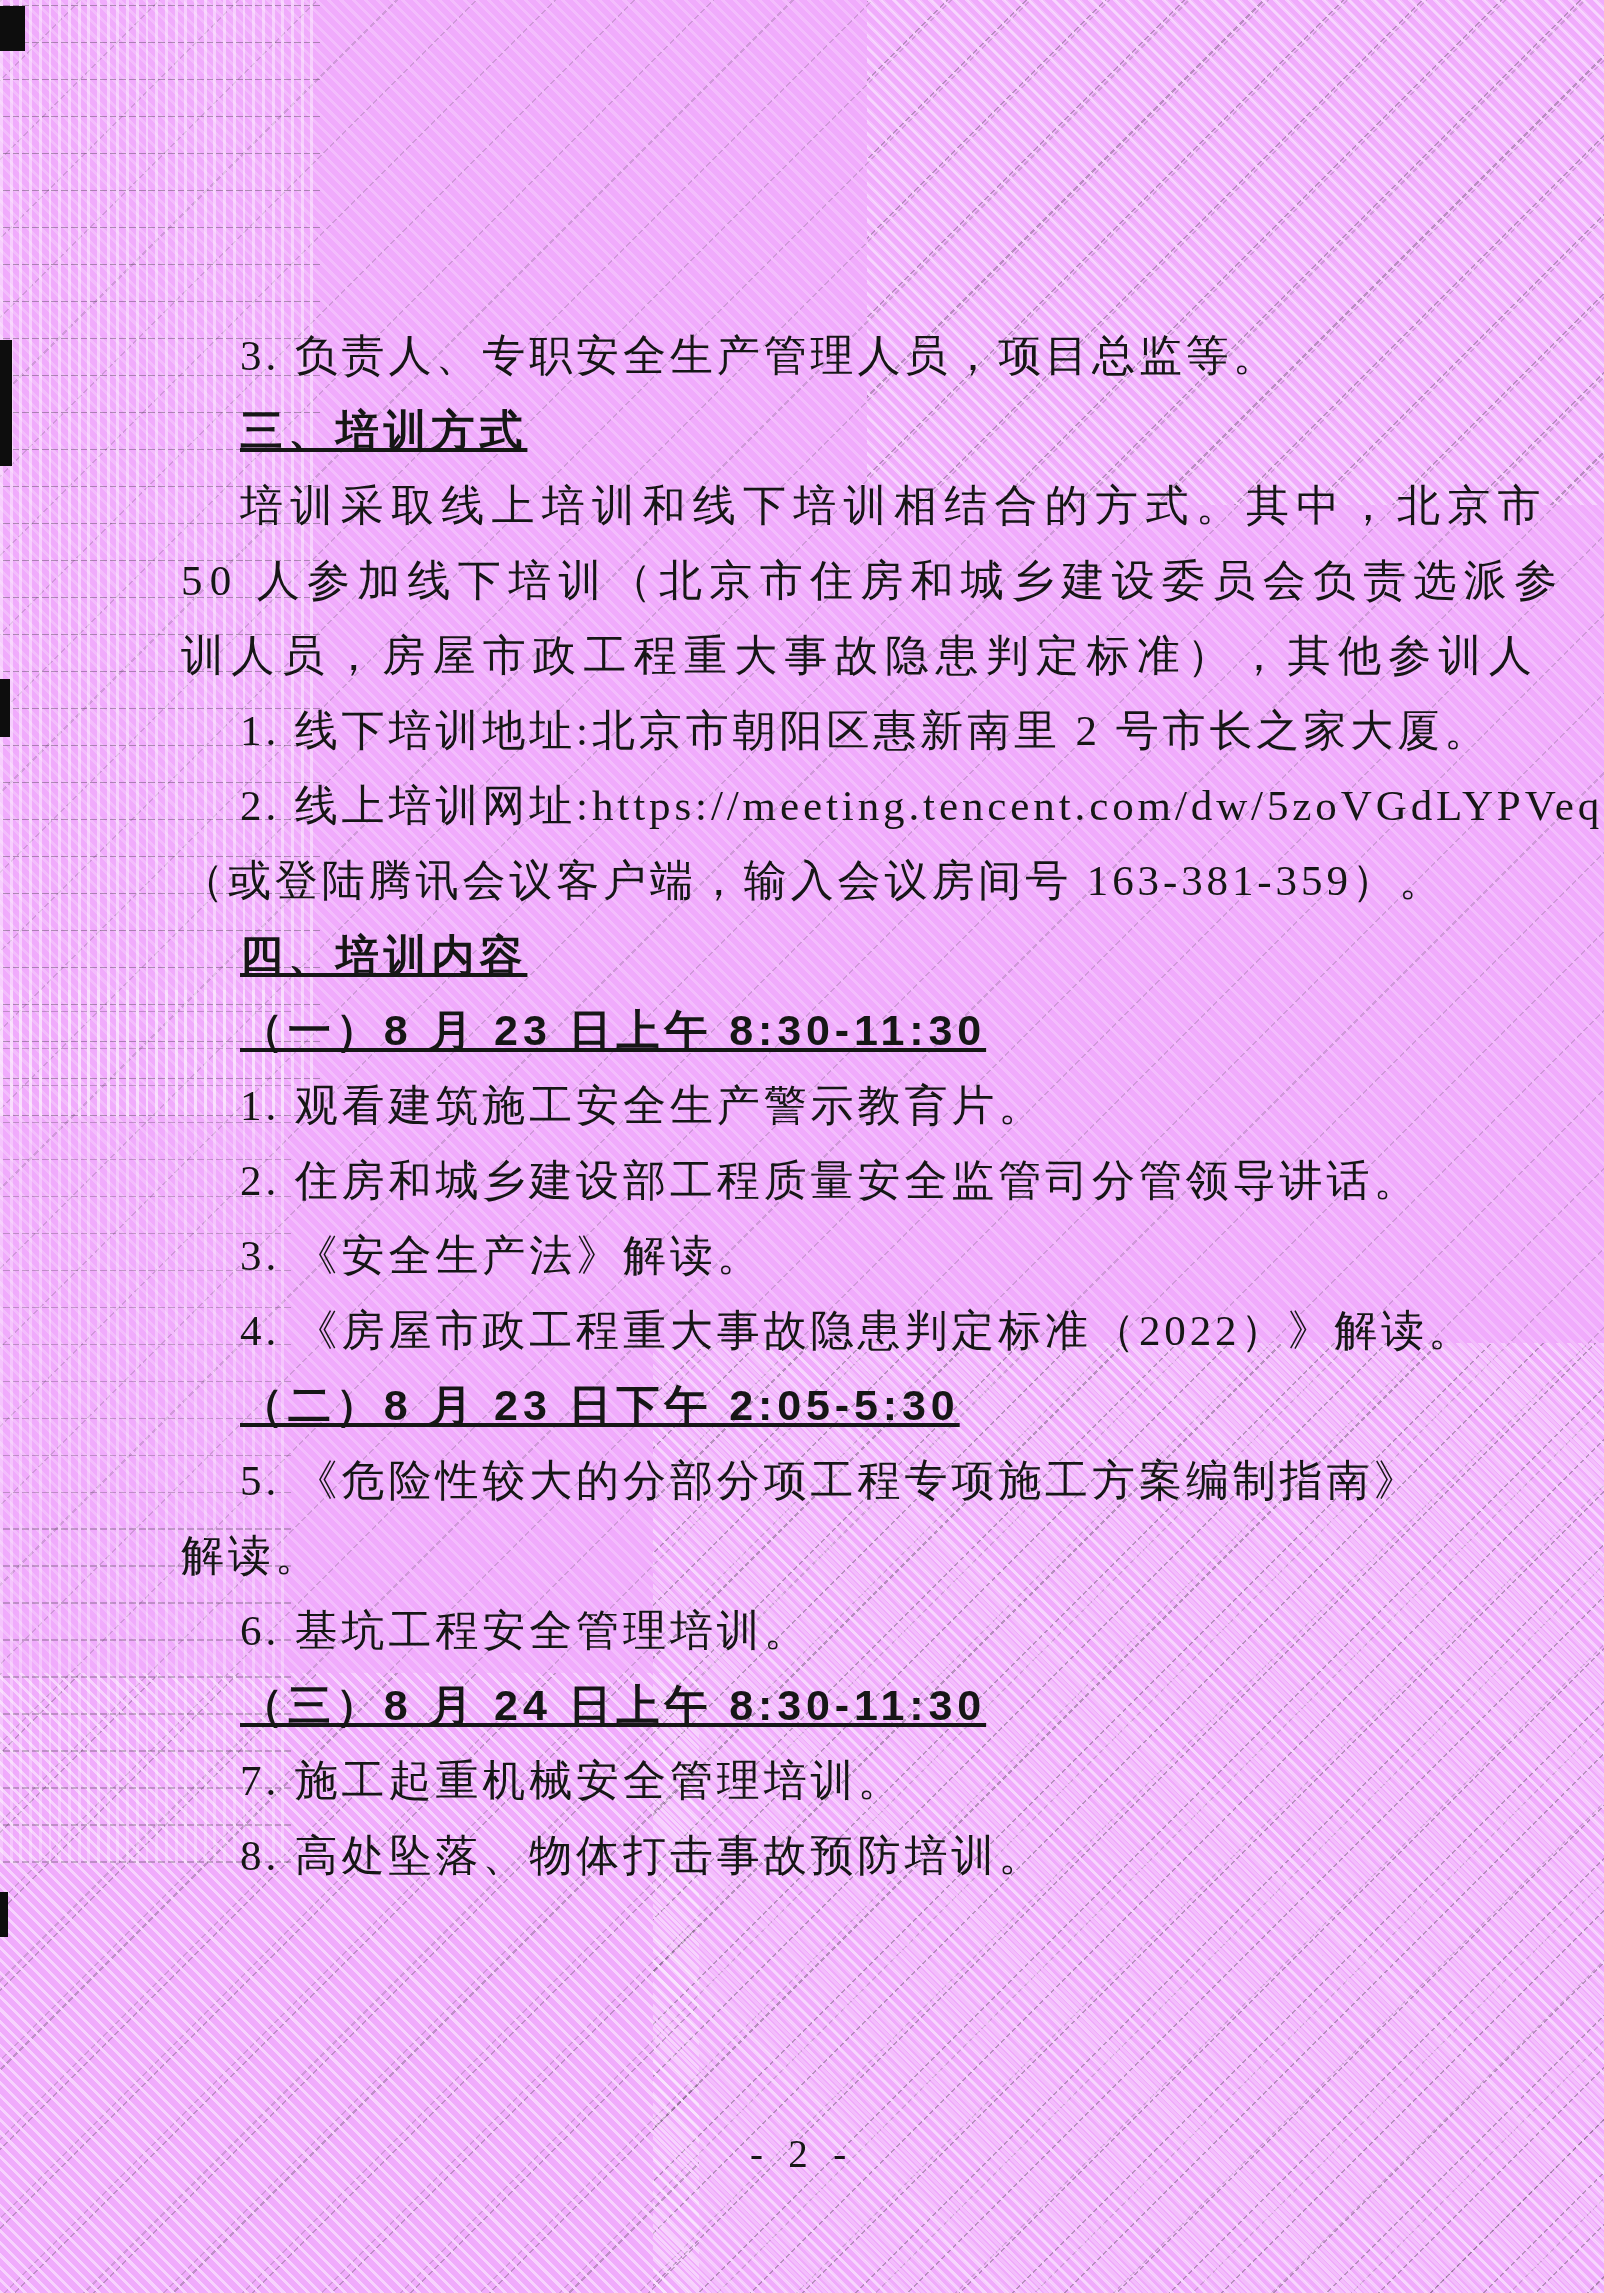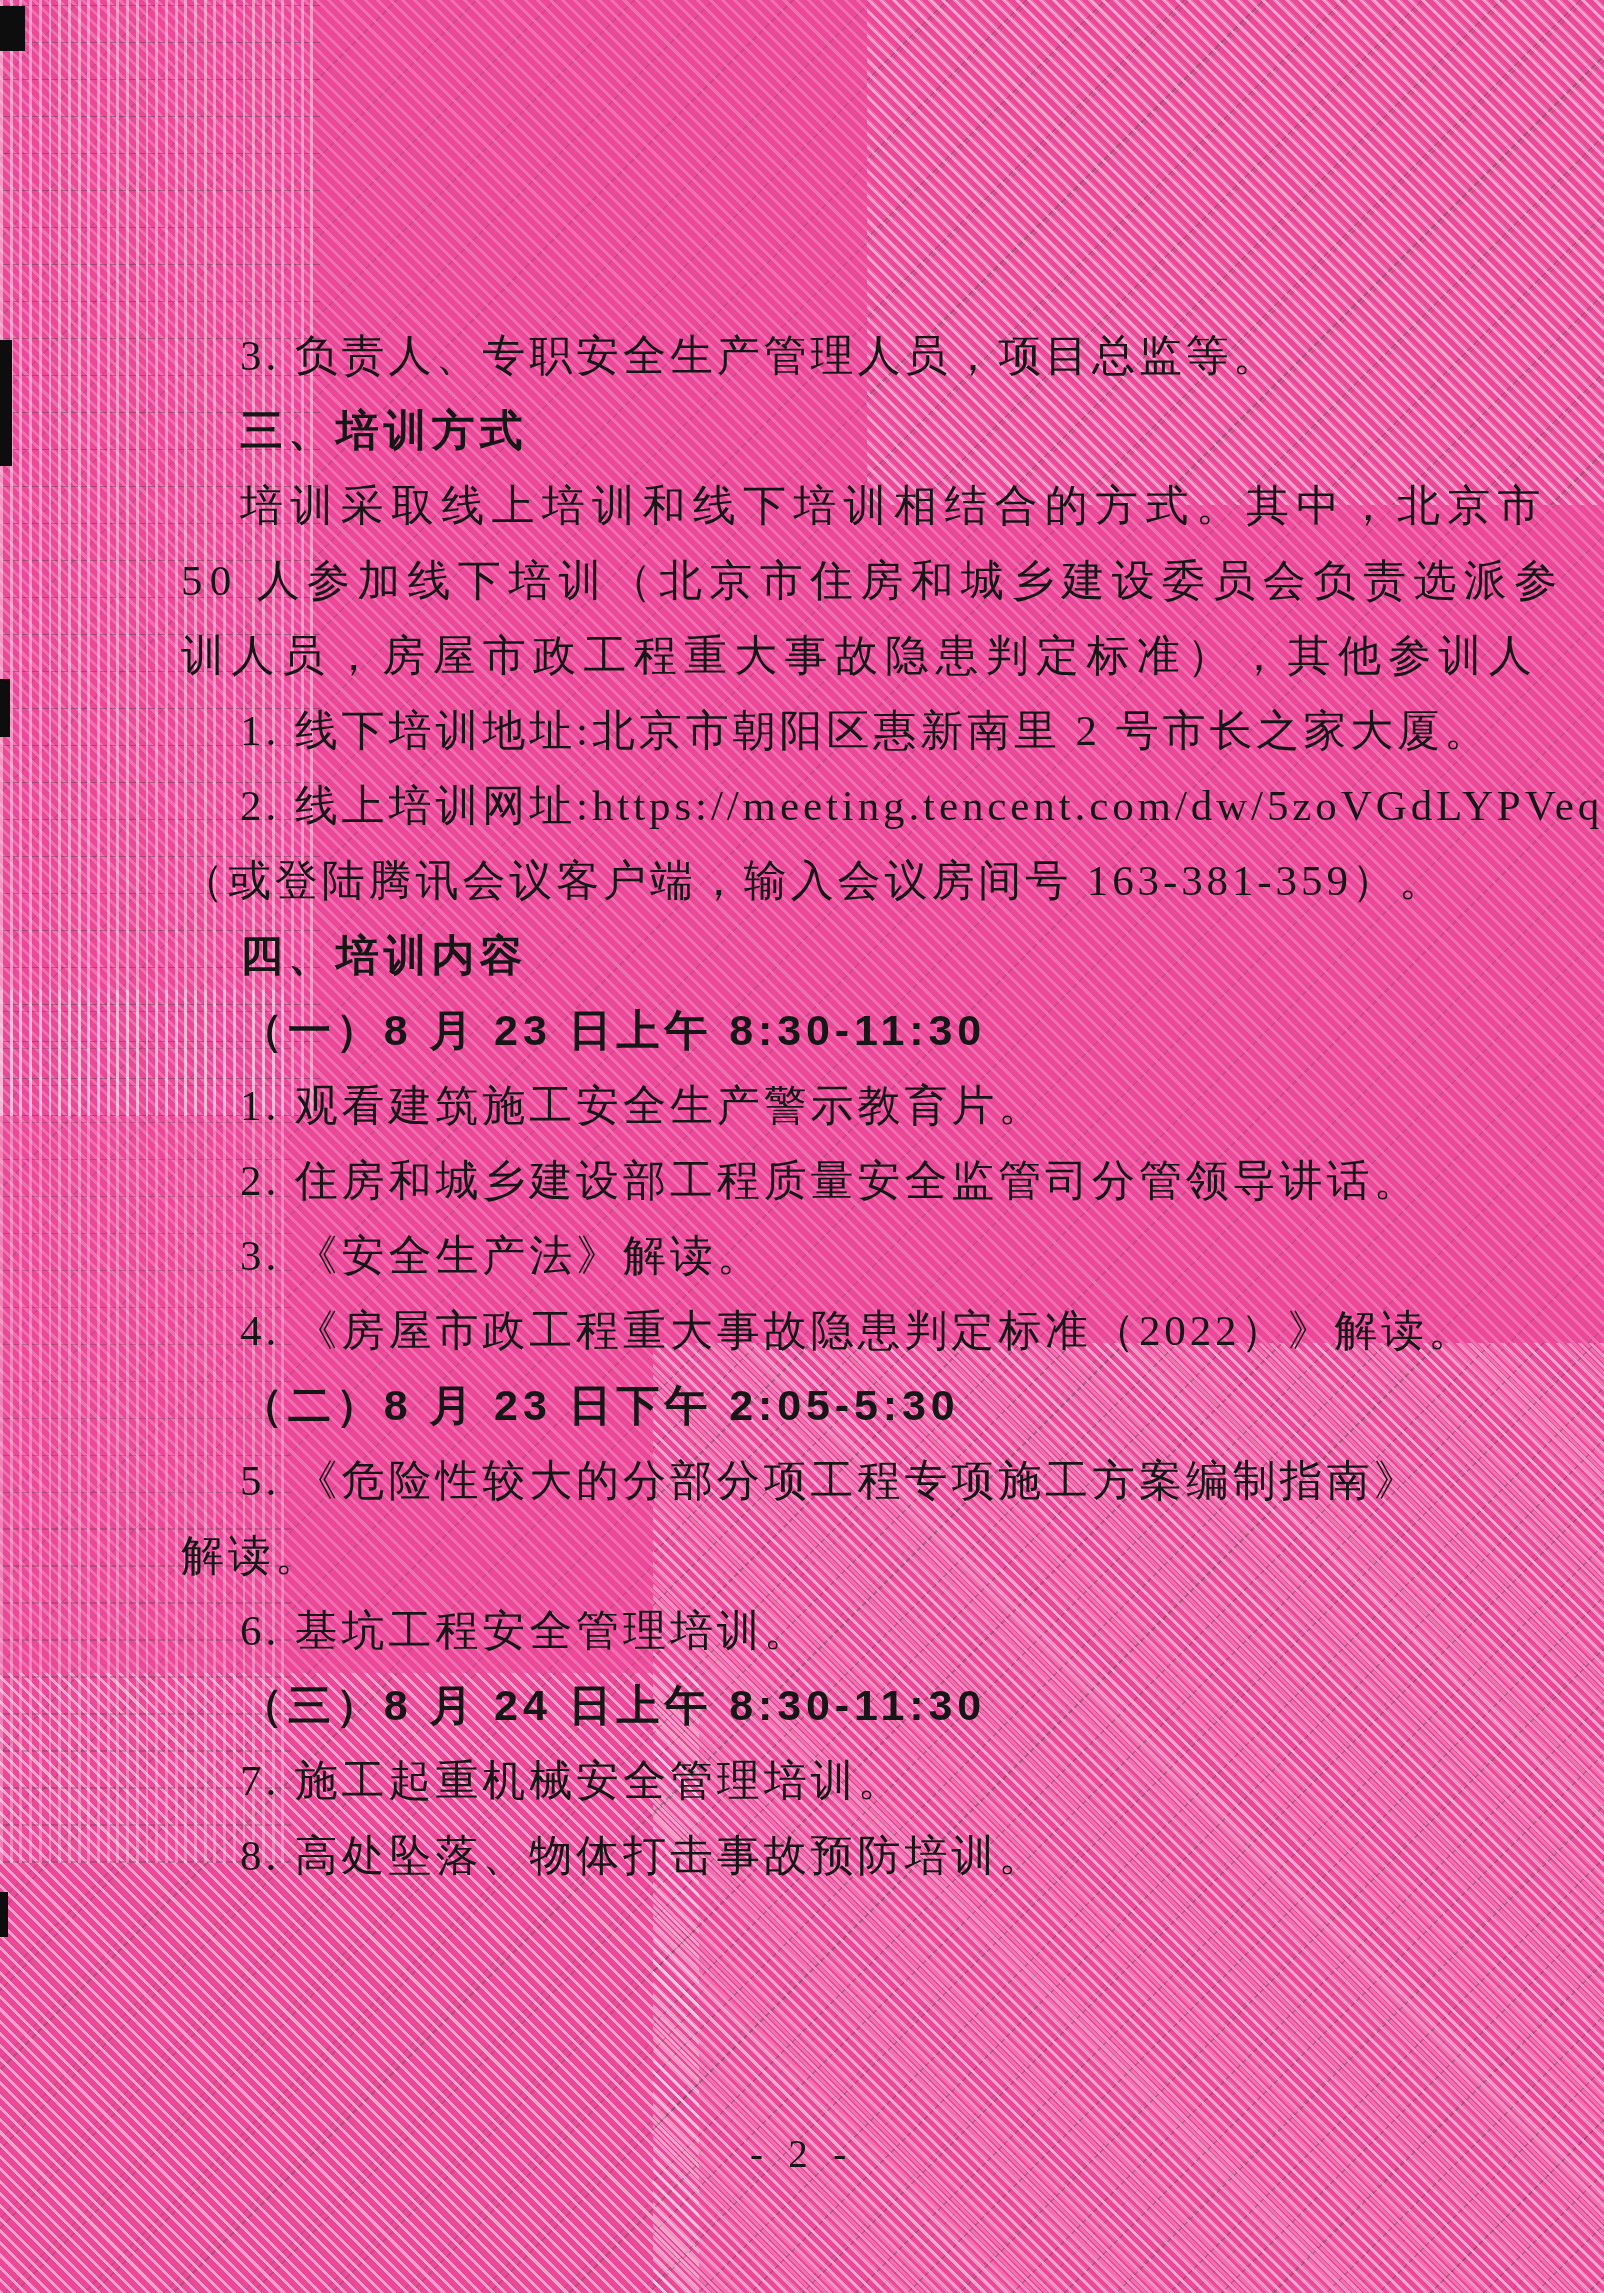--- a/index.html
+++ b/index.html
@@ -1,19 +1,19 @@
 <!DOCTYPE html>
 <html lang="zh"><head>
 <meta charset="utf-8">
 <style>
   html,body{margin:0;padding:0;background:#e8e8e8;}
   .page{
     position:relative;
     width:1604px;height:2294px;
-    background:#ec4899;
+    background:#f0abfc;
     overflow:hidden;
     font-family:"Liberation Serif","DejaVu Serif",serif;
     color:#161616;
   }
   
   .art{position:absolute;pointer-events:none;z-index:0;}
   .art-diag{
     background-image:
       repeating-linear-gradient(45deg,#ffffff 0 2.9px,rgba(255,255,255,0) 2.9px 8.7px),
       repeating-linear-gradient(135deg,rgba(70,70,70,.85) 0 1.5px,transparent 1.5px 56px);
@@ -51,20 +51,21 @@
     letter-spacing:3.9px;
     text-indent:93px;
     white-space:nowrap;
   }
   .flush{text-indent:0;margin-left:34px;}
   .wide{letter-spacing:7.3px;}
   .bold{
     font-family:"Liberation Sans","DejaVu Sans",sans-serif;
     font-weight:700;
     letter-spacing:4.9px;
+    text-decoration:underline;
   }
   .footer{
     position:absolute;z-index:1;
     top:2131px;left:0;width:100%;
     text-align:center;
     font-size:39px;
     letter-spacing:7.8px;
   }
 </style>
 </head>

